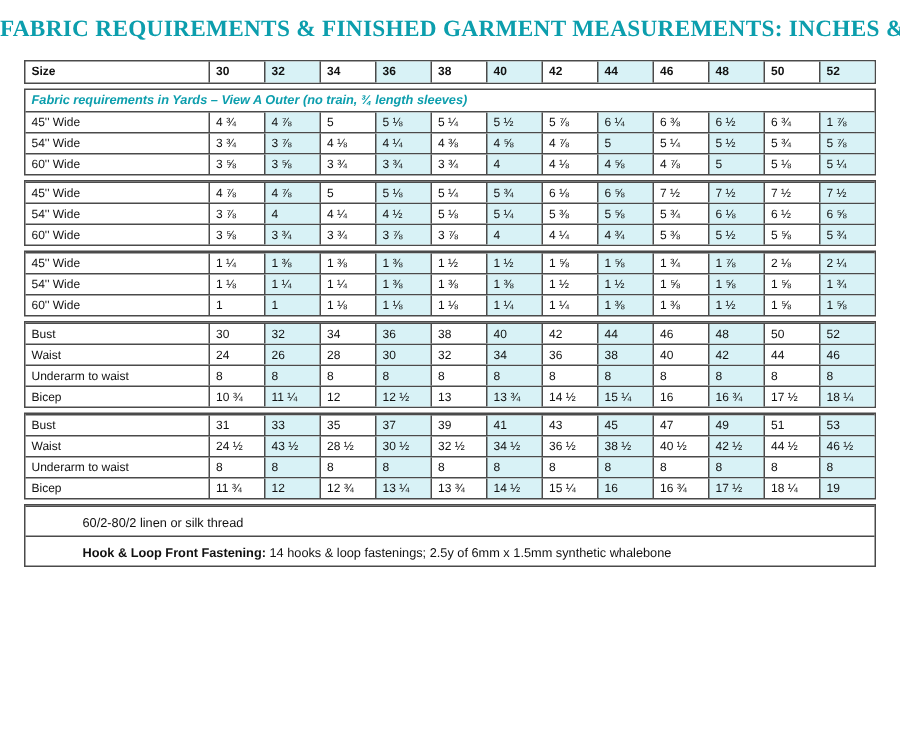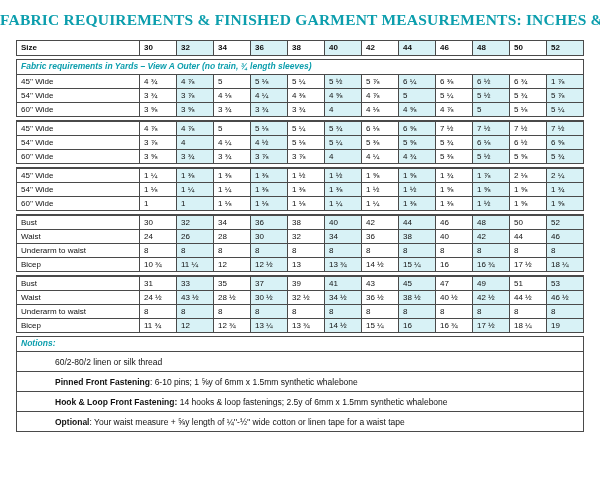--- a/index.html
+++ b/index.html
@@ -348,34 +348,23 @@
           <div class="cell shaded">14 ½</div>
           <div class="cell">15 ¼</div>
           <div class="cell shaded">16</div>
           <div class="cell">16 ¾</div>
           <div class="cell shaded">17 ½</div>
           <div class="cell">18 ¼</div>
           <div class="cell shaded">19</div>
         </div>
       </div>
       <div class="block">
-        <div class="row first heading-row">
-          <div class="heading">Notions:</div>
-        </div>
         <div class="notion-row">
           <span class="bold"></span>
           <span>60/2-80/2 linen or silk thread</span>
         </div>
         <div class="notion-row">
-          <span class="bold">Pinned Front Fastening</span>
-          <span>: 6-10 pins; 1 ⅝y of 6mm x 1.5mm synthetic whalebone</span>
-        </div>
-        <div class="notion-row">
           <span class="bold">Hook &amp; Loop Front Fastening:</span>
           <span> 14 hooks &amp; loop fastenings; 2.5y of 6mm x 1.5mm synthetic whalebone</span>
-        </div>
-        <div class="notion-row">
-          <span class="bold">Optional</span>
-          <span>: Your waist measure + ⅝y length of ¼''-½'' wide cotton or linen tape for a waist tape</span>
         </div>
       </div>
     </div>
 </div>
 
 </body></html>

